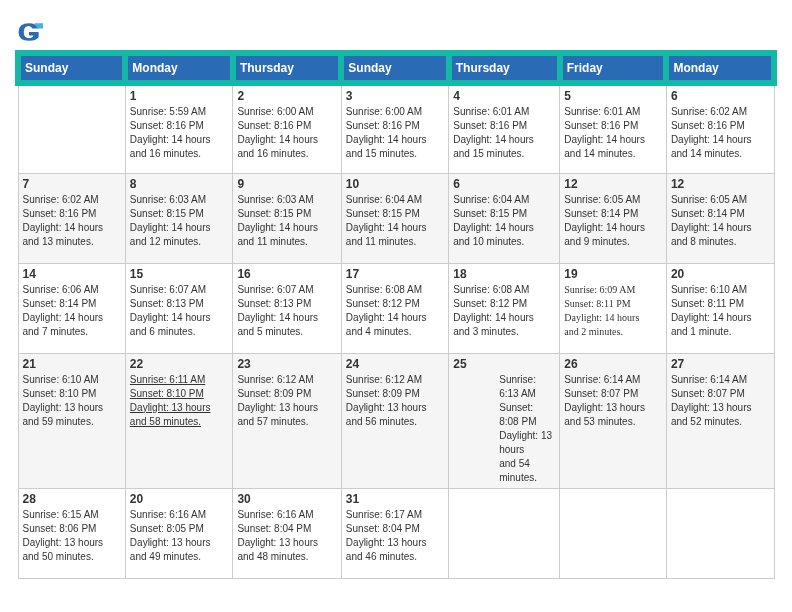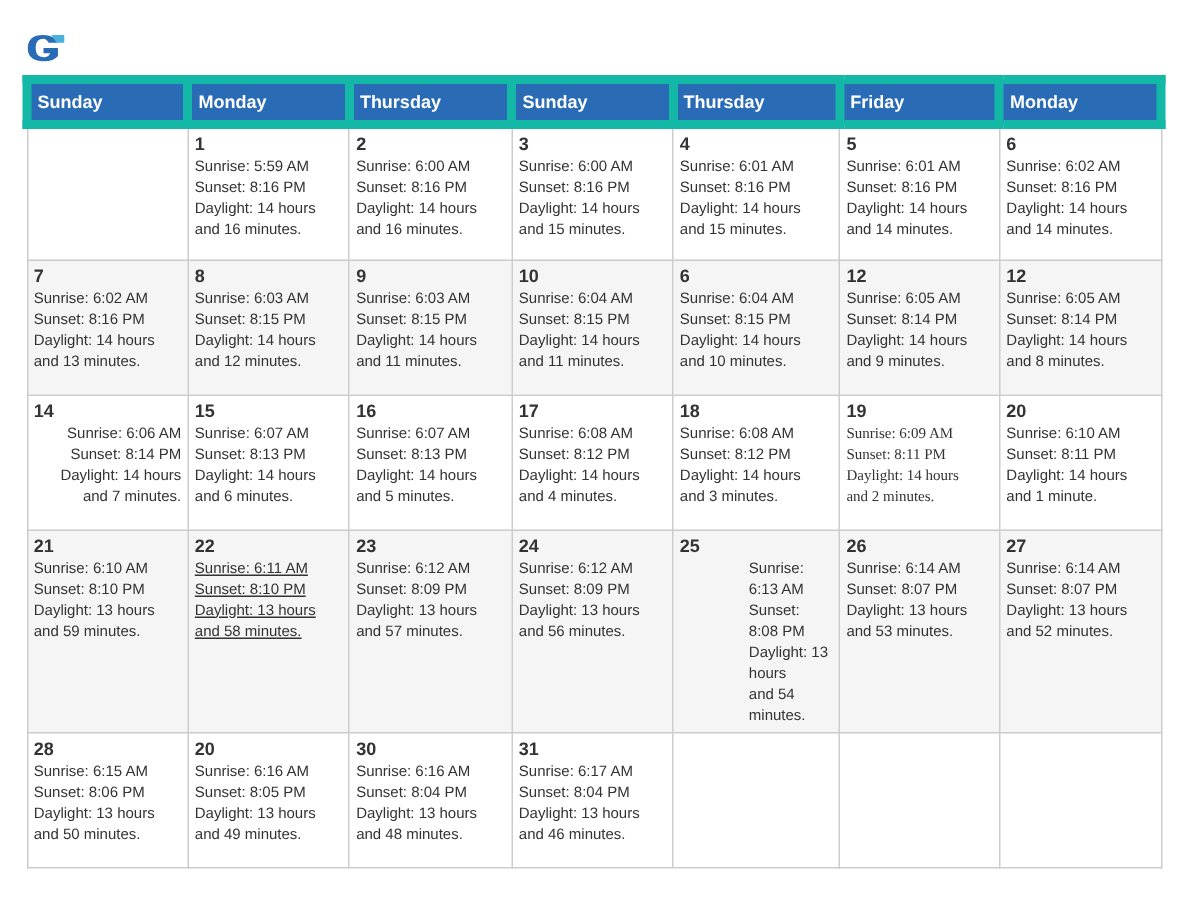--- a/index.html
+++ b/index.html
@@ -221,21 +221,21 @@
           <span class="day-number">12</span>
           <div class="day-info" style="white-space: pre-line;">Sunrise: 6:05 AM
 Sunset: 8:14 PM
 Daylight: 14 hours
 and 8 minutes.</div>
         </td>
       </tr>
       <tr>
         <td>
           <span class="day-number">14</span>
-          <div class="day-info" style="white-space: pre-line; text-align: right;">Sunrise: 6:06 AM
+          <div class="day-info" style="white-space: pre-line;">Sunrise: 6:06 AM
 Sunset: 8:14 PM
 Daylight: 14 hours
 and 7 minutes.</div>
         </td>
         <td>
           <span class="day-number">15</span>
           <div class="day-info" style="white-space: pre-line;">Sunrise: 6:07 AM
 Sunset: 8:13 PM
 Daylight: 14 hours
 and 6 minutes.</div>

